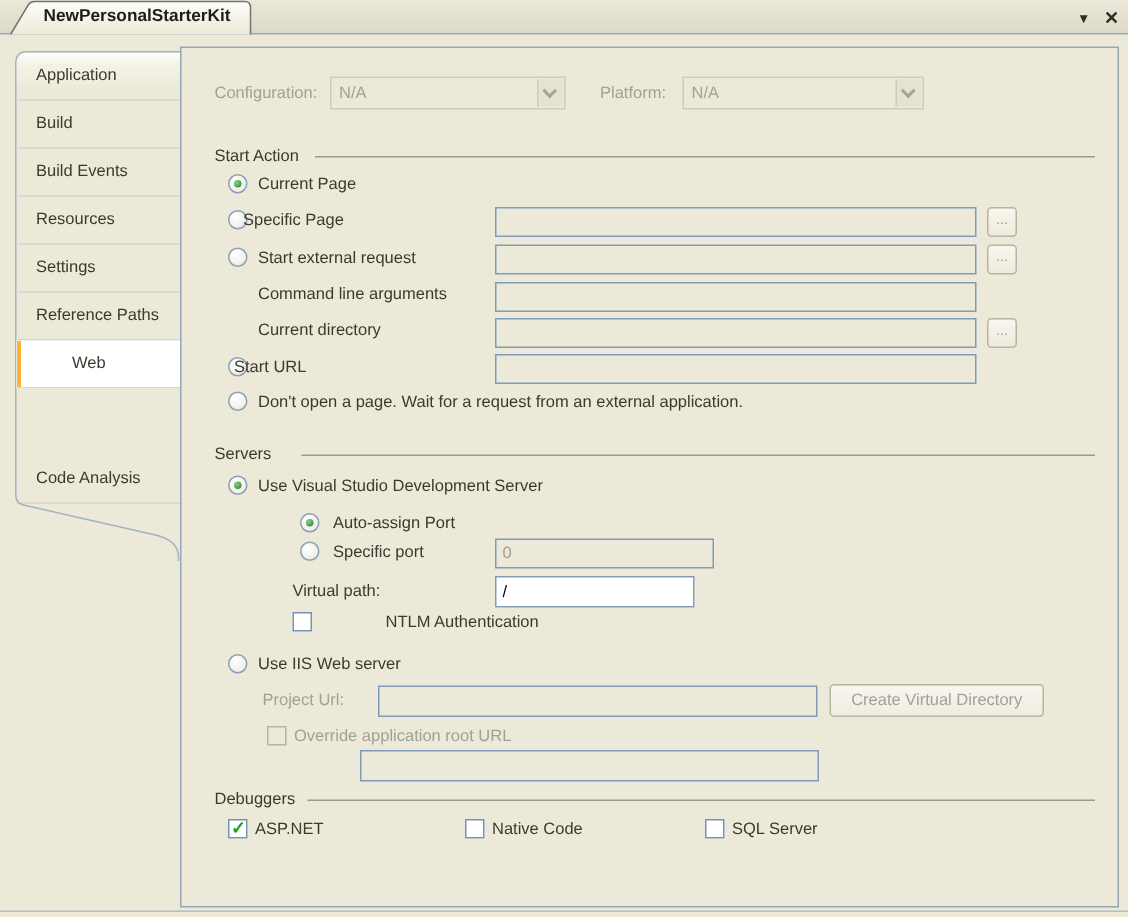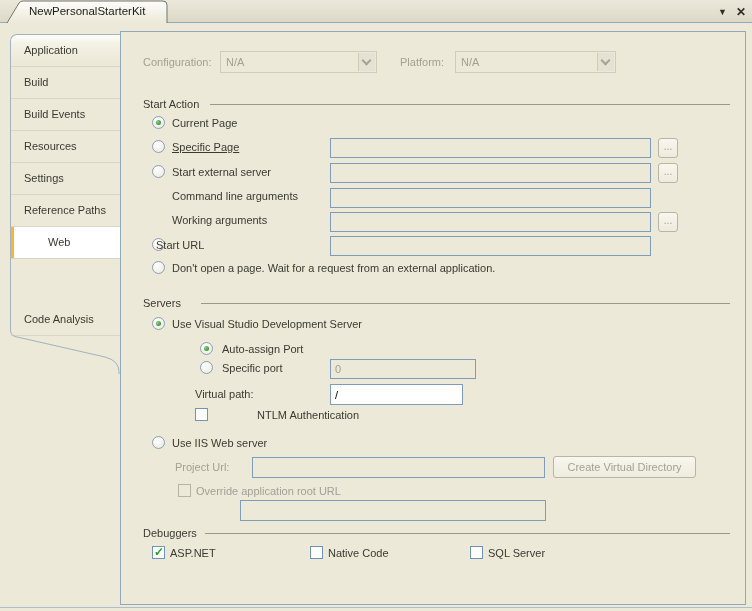--- a/index.html
+++ b/index.html
@@ -7,21 +7,21 @@
   .screen {
     position: relative; width: 752px; height: 611px;
     background:#ece9d8; overflow:hidden;
     font-family:"Liberation Sans", sans-serif; font-size:11px; color:#3a3a30;
   }
   
   .tabstrip { position:absolute; left:0; top:0; width:752px; height:23px;
     background:linear-gradient(#ebe8da,#ddd9c8); border-bottom:1px solid #95aaba; }
   .doc-tab { position:absolute; left:6px; top:0; width:164px; height:23px; cursor:default; }
   .doc-tab svg { position:absolute; left:0; top:0; }
-  .tab-label { position:absolute; left:23px; top:5px; font-weight:normal; font-size:11.5px; color:#1d1d16; white-space:nowrap; }
+  .tab-label { position:absolute; left:23px; top:5px; font-weight:bold; font-size:11.5px; color:#1d1d16; white-space:nowrap; }
   .strip-actions { position:absolute; right:6px; top:0; height:23px; display:flex; align-items:center; gap:9px; }
   .strip-actions .dd { font-size:9px; color:#2f2f28; cursor:default; }
   .strip-actions .cl { font-size:12px; font-weight:bold; color:#2f2f28; cursor:default; }
 
   
   .sidebar { position:absolute; left:10px; top:34px; width:122px; height:290px;
     border:1px solid #a2b2c0; border-bottom:none; border-radius:7px 7px 0 0;
     background:linear-gradient(#fdfdfa, #f4f2e6 9px, #ece9d8 26px); }
   .side-item { position:relative; height:32px; line-height:31px; padding-left:13px;
     border-bottom:1px solid #d9d6c7; color:#3a3a30; white-space:nowrap; cursor:default; }
@@ -126,33 +126,33 @@
         </span>
     </div>
 
     <span class="lbl" style="left:22px; top:66px;">Start Action</span>
     <div class="sect-line" style="left:89px; top:72px; width:520px;"></div>
 
     <span class="radio selected" style="left:31px; top:84px;"></span>
     <span class="lbl" style="left:51px; top:85px;">Current Page</span>
 
     <span class="radio" style="left:31px; top:108px;"></span>
-    <span class="lbl" style="left:51px; top:109px;text-decoration:underline;">Specific Page</span>
+    <span class="lbl" style="left:41px; top:109px;">Specific Page</span>
     <div class="field" style="left:209px; top:106px; width:321px; height:20px;"></div>
     <div class="dots-btn" style="left:537px; top:106px;">...</div>
 
     <span class="radio" style="left:31px; top:133px;"></span>
-    <span class="lbl" style="left:51px; top:134px;">Start external server</span>
+    <span class="lbl" style="left:51px; top:134px;">Start external request</span>
     <div class="field" style="left:209px; top:131px; width:321px; height:20px;"></div>
     <div class="dots-btn" style="left:537px; top:131px;">...</div>
 
     <span class="lbl" style="left:51px; top:158px;">Command line arguments</span>
     <div class="field" style="left:209px; top:156px; width:321px; height:20px;"></div>
 
-    <span class="lbl" style="left:51px; top:182px;">Working arguments</span>
+    <span class="lbl" style="left:51px; top:182px;">Current directory</span>
     <div class="field" style="left:209px; top:180px; width:321px; height:20px;"></div>
     <div class="dots-btn" style="left:537px; top:180px;">...</div>
 
     <span class="radio" style="left:31px; top:206px;"></span>
     <span class="lbl" style="left:35px; top:207px;">Start URL</span>
     <div class="field" style="left:209px; top:204px; width:321px; height:20px;"></div>
 
     <span class="radio" style="left:31px; top:229px;"></span>
     <span class="lbl" style="left:51px; top:230px;">Don't open a page.  Wait for a request from an external application.</span>
 

